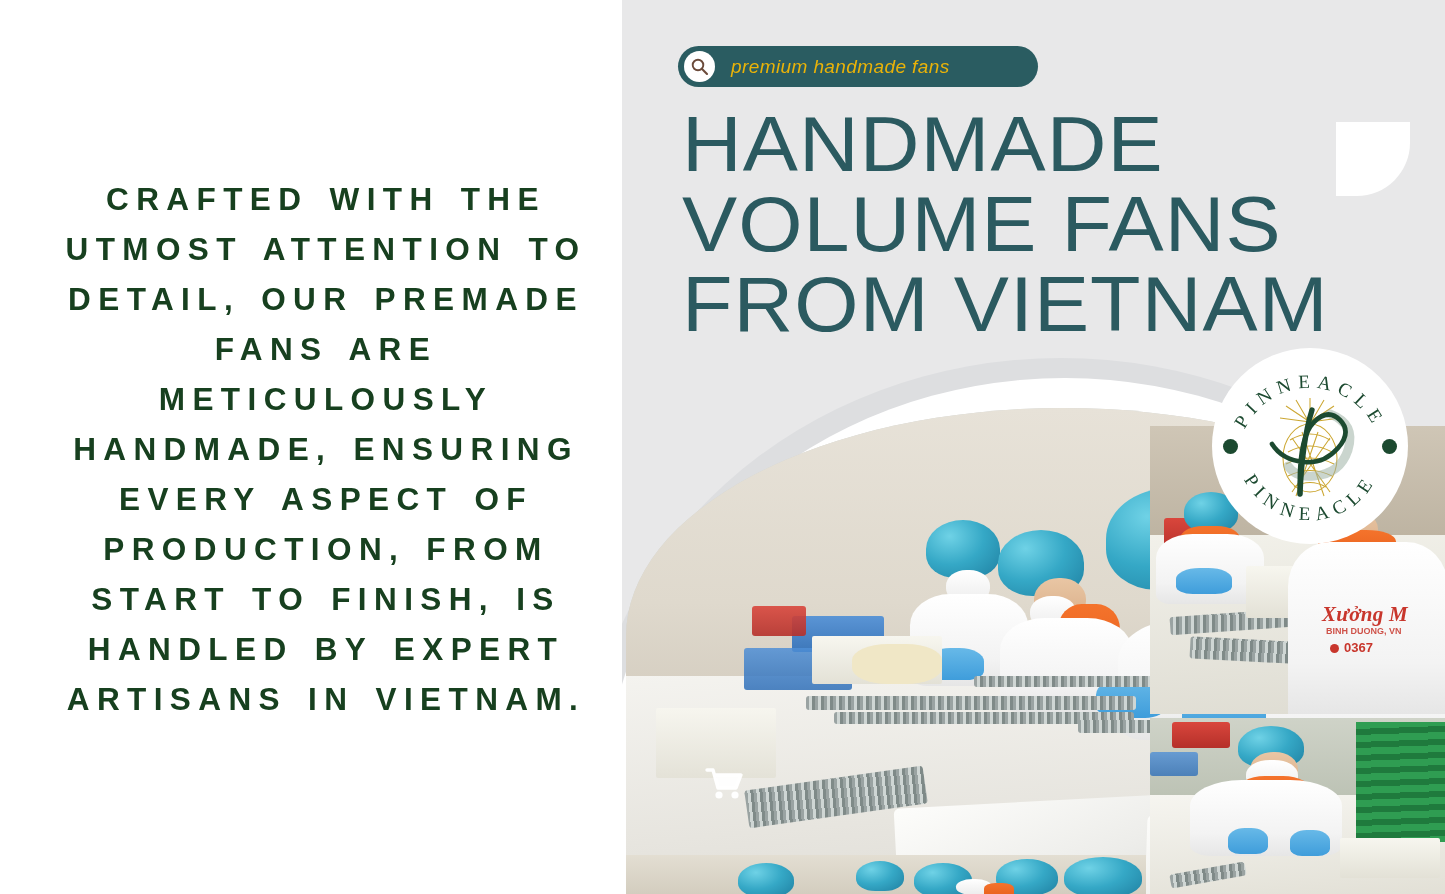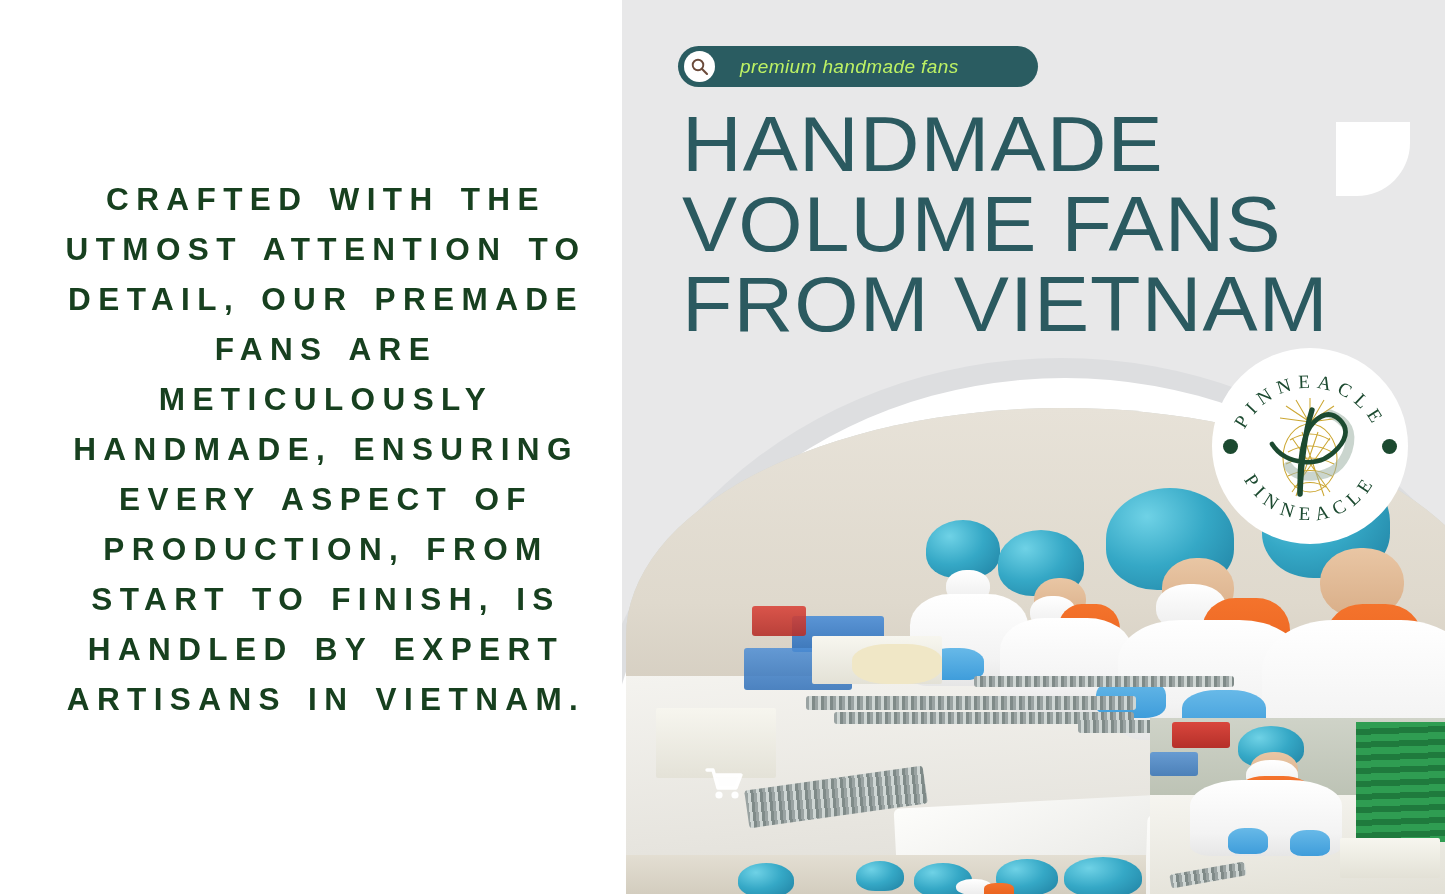--- a/index.html
+++ b/index.html
@@ -42,21 +42,21 @@
     background:#2a5c61;border-radius:21px;
     display:flex;align-items:center;
   }
   .search-badge{
     width:31px;height:31px;border-radius:50%;background:#ffffff;
     margin-left:6px;flex:0 0 auto;
     display:flex;align-items:center;justify-content:center;
   }
   .search-badge svg{display:block;}
   .search-value{
-    margin-left:25px;color:#bef264;
+    margin-left:16px;color:#eab308;
     font-family:"Liberation Sans",sans-serif;
     font-size:19px;font-style:italic;font-weight:400;letter-spacing:.4px;
     white-space:nowrap;
   }
 
   
   .headline{
     position:absolute;left:60px;top:104px;width:760px;
     color:#2b5a60;
     font-family:"Liberation Sans Narrow","Liberation Sans",sans-serif;
@@ -267,20 +267,44 @@
               <path d="M12 9 h24 l-5 13 H14 z" fill="#ffffff" opacity=".95"></path>
               <circle cx="15" cy="29" r="3.6" fill="#ffffff"></circle>
               <circle cx="31" cy="29" r="3.6" fill="#ffffff"></circle>
             </svg>
           </div>
 
           <div class="wm-b612">B612</div>
         </div>
       </div>
 
+      <div class="photo-right-top">
+        <div class="scene">
+          <div class="wall" style="height:40%;background:linear-gradient(180deg,#cfc6b6 0%,#bdb3a1 100%);"></div>
+          <div class="bench" style="height:62%;background:linear-gradient(175deg,#f2f1ea 0%,#dedcd2 100%);"></div>
+
+          <div class="bin-red" style="left:14px;top:92px;width:64px;height:34px;"></div>
+          <div class="cap" style="left:34px;top:66px;width:54px;height:40px;"></div>
+          <div class="collar" style="left:30px;top:100px;width:60px;height:34px;"></div>
+          <div class="shirt" style="left:6px;top:108px;width:108px;height:70px;"></div>
+          <div class="glove" style="left:26px;top:142px;width:56px;height:26px;"></div>
+
+          <div class="rods" style="left:20px;top:186px;width:150px;height:18px;transform:rotate(-4deg);"></div>
+          <div class="rods" style="left:40px;top:214px;width:140px;height:22px;transform:rotate(3deg);"></div>
+          <div class="tray" style="left:96px;top:140px;width:90px;height:52px;"></div>
+
+          <div class="skin" style="left:164px;top:82px;width:64px;height:44px;"></div>
+          <div class="collar" style="left:168px;top:104px;width:78px;height:30px;"></div>
+          <div class="shirt" style="left:138px;top:116px;width:160px;height:172px;border-radius:26% 26% 0 0;"></div>
+          <div class="shirt-text" style="left:172px;top:176px;font-size:21px;">Xưởng M</div>
+          <div class="shirt-sub" style="left:176px;top:200px;font-size:9px;opacity:.85;">BINH DUONG, VN</div>
+          <div class="phone-dot" style="left:180px;top:218px;"></div>
+          <div class="shirt-sub" style="left:194px;top:214px;font-size:13px;">0367</div>
+        </div>
+      </div>
 
       <div class="photo-right-bottom">
         <div class="scene">
           <div class="wall" style="height:46%;background:linear-gradient(180deg,#cfd3c8 0%,#bcc2b4 100%);"></div>
           <div class="bench" style="height:56%;background:linear-gradient(175deg,#f6f5f0 0%,#e2e0d6 100%);"></div>
 
           <div class="greenstack" style="left:206px;top:4px;width:92px;height:120px;"></div>
           <div class="bin-red" style="left:22px;top:4px;width:58px;height:26px;"></div>
           <div class="bin-blue" style="left:0px;top:34px;width:48px;height:24px;opacity:.8;"></div>
 

